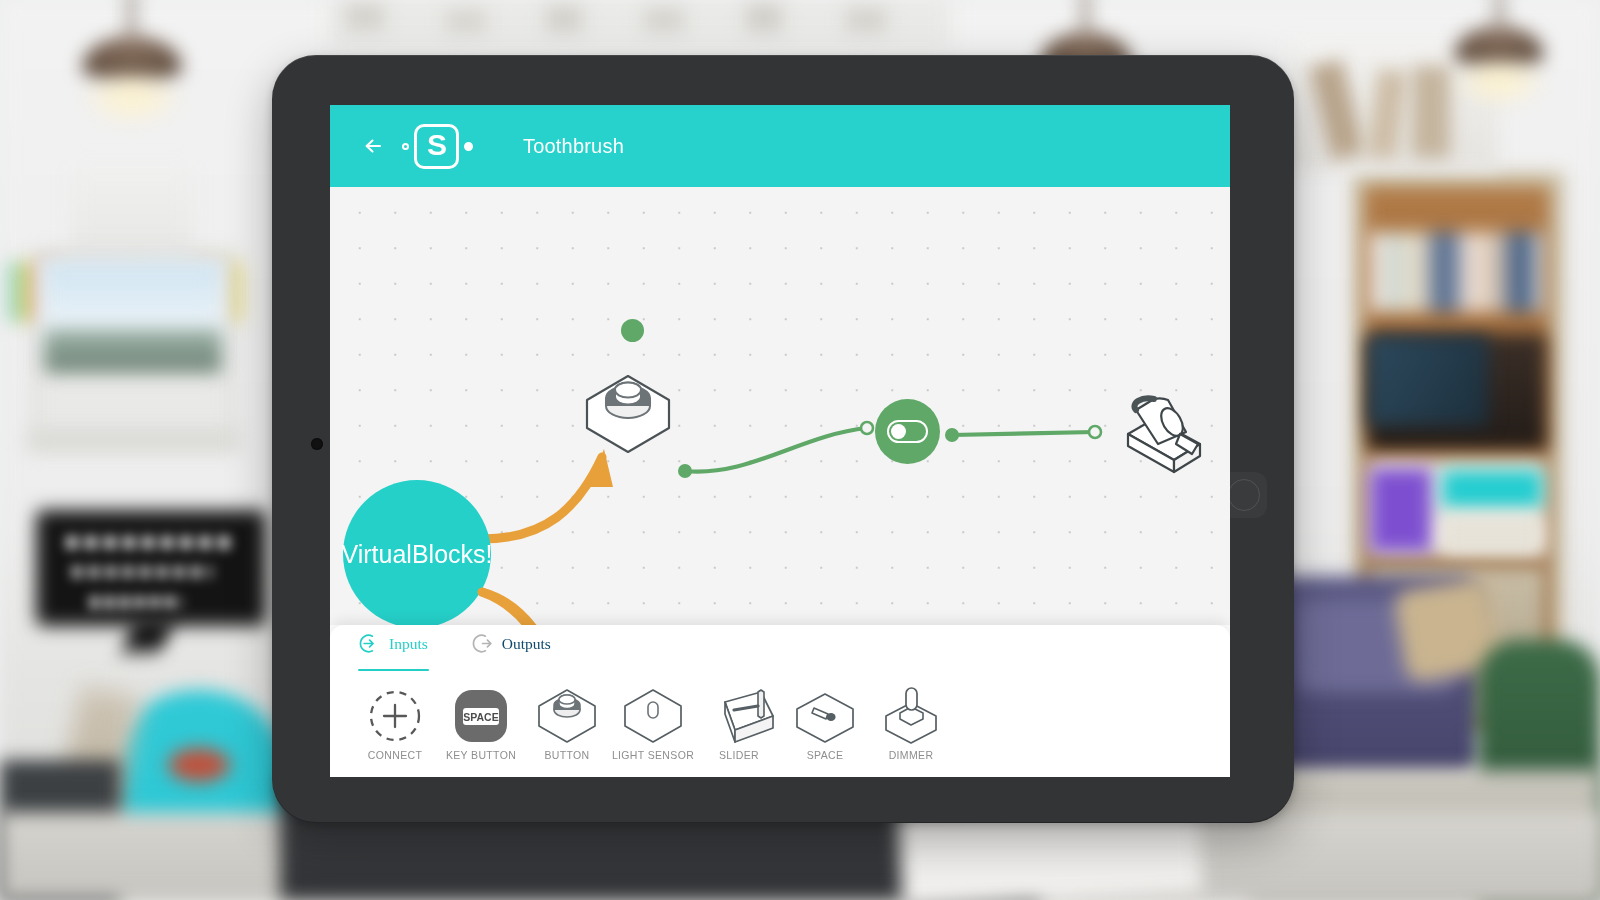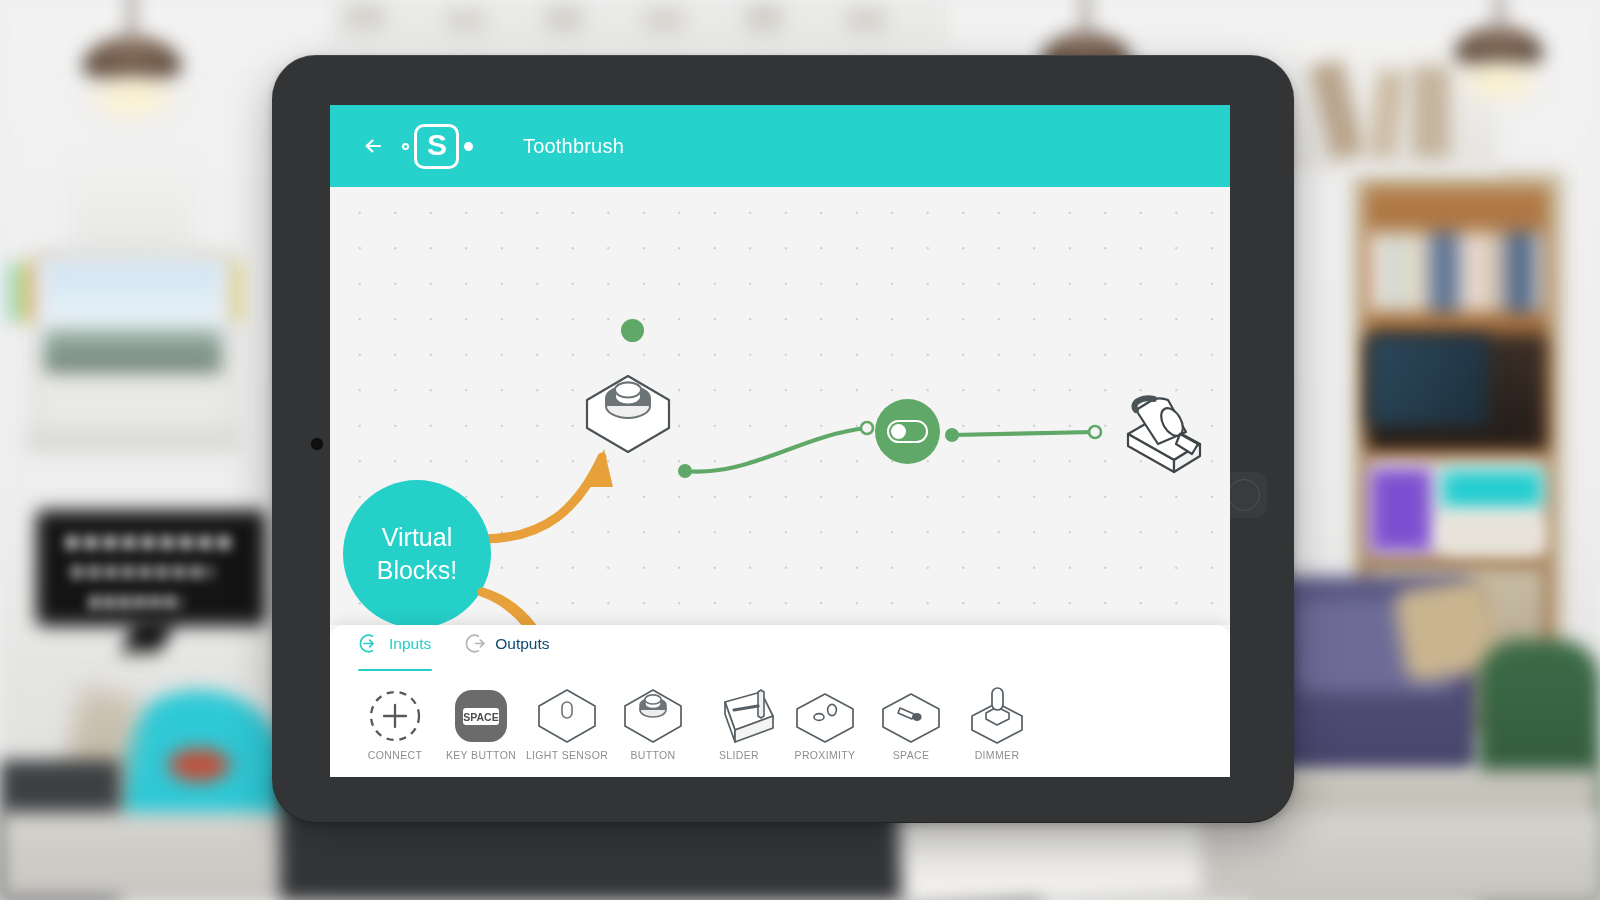--- a/index.html
+++ b/index.html
@@ -106,31 +106,31 @@
   .toggle-pill {
     width:41px; height:23px; border-radius:12px; border:2.6px solid #fff;
     display:flex; align-items:center; padding:0 2px;
   }
   .toggle-knob { width:15px; height:15px; border-radius:50%; background:#fff; }
 
   
   #callout {
     position:absolute; width:148px; height:148px; border-radius:50%;
     background:#25d0c9; display:flex; align-items:center; justify-content:center;
-    flex-direction:column; color:#fff;
+    flex-direction:row; color:#fff;
   }
   #callout span { font-size:25px; line-height:1.32; font-weight:400; text-align:center; display:block; }
 
   
   #palette {
     position:absolute; left:0; bottom:0; width:100%; height:152px;
     background:#fff; border-top-left-radius:14px; border-top-right-radius:14px;
     box-shadow: 0 -4px 14px rgba(0,0,0,.085);
   }
-  #tabs { display:flex; align-items:flex-end; height:46px; padding-left:14px; gap:4px; }
+  #tabs { display:flex; align-items:flex-end; height:46px; padding-left:14px; gap:14px;font-family:Liberation Serif, serif; }
   .tab {
     display:flex; align-items:center; gap:9px; padding:0 15px 9px 15px;
     cursor:pointer; position:relative; height:100%;
   }
   .tab .tlabel { font-size:15.5px; color:#0c4a6e; }
   .tab.active .tlabel { color:#24cfc8; }
   .tab.active::after {
     content:""; position:absolute; left:14px; right:14px; bottom:0; height:2.5px;
     background:#24cfc8; border-radius:2px;
   }
@@ -345,65 +345,55 @@
               <text x="29" y="33.5" text-anchor="middle" font-family="Liberation Sans, sans-serif" font-size="10.5" font-weight="bold" fill="#4c4c4c">SPACE</text>
             </svg>
           </div>
           <div class="bl">KEY BUTTON</div>
         </div>
 
         <div class="blockitem">
           <div class="art">
             <svg width="66" height="60" viewBox="0 0 66 60">
               <path d="M33 4 L61 20 V40 L33 56 L5 40 V20 Z" fill="#fff" stroke="#565f63" stroke-width="1.7" stroke-linejoin="round"></path>
-              <rect x="28" y="16" width="10" height="16" rx="5" fill="#fff" stroke="#6d7478" stroke-width="1.6"></rect>
-            </svg>
-          </div>
-          <div class="bl">LIGHT SENSOR</div>
-        </div>
-
-        <div class="blockitem">
-          <div class="art">
-            <svg width="66" height="60" viewBox="0 0 66 60">
-              <path d="M33 4 L61 20 V40 L33 56 L5 40 V20 Z" fill="#fff" stroke="#565f63" stroke-width="1.7" stroke-linejoin="round"></path>
               <ellipse cx="33" cy="24" rx="13" ry="7" fill="#eee" stroke="#6d7478" stroke-width="1.6"></ellipse>
               <path d="M20 24 V19 A13 7 0 0 1 46 19 V24" fill="#6d7478" stroke="#6d7478" stroke-width="1.5" stroke-linejoin="round"></path>
               <ellipse cx="33" cy="18" rx="8" ry="4.6" fill="#fff" stroke="#6d7478" stroke-width="1.5"></ellipse>
               <path d="M25 18 V13.5 A8 4.6 0 0 1 41 13.5 V18" fill="#fff" stroke="#6d7478" stroke-width="1.5" stroke-linejoin="round"></path>
               <ellipse cx="33" cy="13.5" rx="8" ry="4.6" fill="#fff" stroke="#6d7478" stroke-width="1.5"></ellipse>
             </svg>
           </div>
           <div class="bl">BUTTON</div>
+        </div>
+
+        <div class="blockitem">
+          <div class="art">
+            <svg width="66" height="60" viewBox="0 0 66 60">
+              <path d="M33 4 L61 20 V40 L33 56 L5 40 V20 Z" fill="#fff" stroke="#565f63" stroke-width="1.7" stroke-linejoin="round"></path>
+              <rect x="28" y="16" width="10" height="16" rx="5" fill="#fff" stroke="#6d7478" stroke-width="1.6"></rect>
+            </svg>
+          </div>
+          <div class="bl">LIGHT SENSOR</div>
         </div>
 
         <div class="blockitem">
           <div class="art">
             <svg width="76" height="60" viewBox="0 0 76 60">
               <path d="M24 16 L60 6 L72 30 L34 44 Z" fill="#fff" stroke="#565f63" stroke-width="1.7" stroke-linejoin="round"></path>
               <path d="M24 16 V28 L34 56 V44 Z" fill="#fff" stroke="#565f63" stroke-width="1.7" stroke-linejoin="round"></path>
               <path d="M34 44 V56 L72 42 V30 Z" fill="#f4f4f4" stroke="#565f63" stroke-width="1.7" stroke-linejoin="round"></path>
               <path d="M60 4 L63 6 V30 L60 32 L57 30 V6 Z" fill="#f0f0f0" stroke="#565f63" stroke-width="1.6" stroke-linejoin="round"></path>
               <path d="M33 24 L57 20" fill="none" stroke="#565f63" stroke-width="3.2" stroke-linecap="round"></path>
             </svg>
           </div>
           <div class="bl">SLIDER</div>
         </div>
 
 
 
-        <div class="blockitem">
-          <div class="art">
-            <svg width="66" height="60" viewBox="0 0 66 60">
-              <path d="M33 8 L61 23 V41 L33 56 L5 41 V23 Z" fill="#fff" stroke="#565f63" stroke-width="1.7" stroke-linejoin="round"></path>
-              <ellipse cx="27" cy="31" rx="5" ry="3.4" fill="#fff" stroke="#565f63" stroke-width="1.6"></ellipse>
-              <ellipse cx="40" cy="24" rx="4.4" ry="5.6" fill="#fff" stroke="#565f63" stroke-width="1.6"></ellipse>
-            </svg>
-          </div>
-          <div class="bl">PROXIMITY</div>
-        </div>
 
         <div class="blockitem">
           <div class="art">
             <svg width="66" height="60" viewBox="0 0 66 60">
               <path d="M33 8 L61 23 V41 L33 56 L5 41 V23 Z" fill="#fff" stroke="#565f63" stroke-width="1.7" stroke-linejoin="round"></path>
               <path d="M22 22 L36 28 L34 33 L20 27 Z" fill="#fff" stroke="#565f63" stroke-width="1.6" stroke-linejoin="round"></path>
               <ellipse cx="39" cy="31" rx="4.6" ry="4" fill="#565f63"></ellipse>
             </svg>
           </div>
           <div class="bl">SPACE</div>

